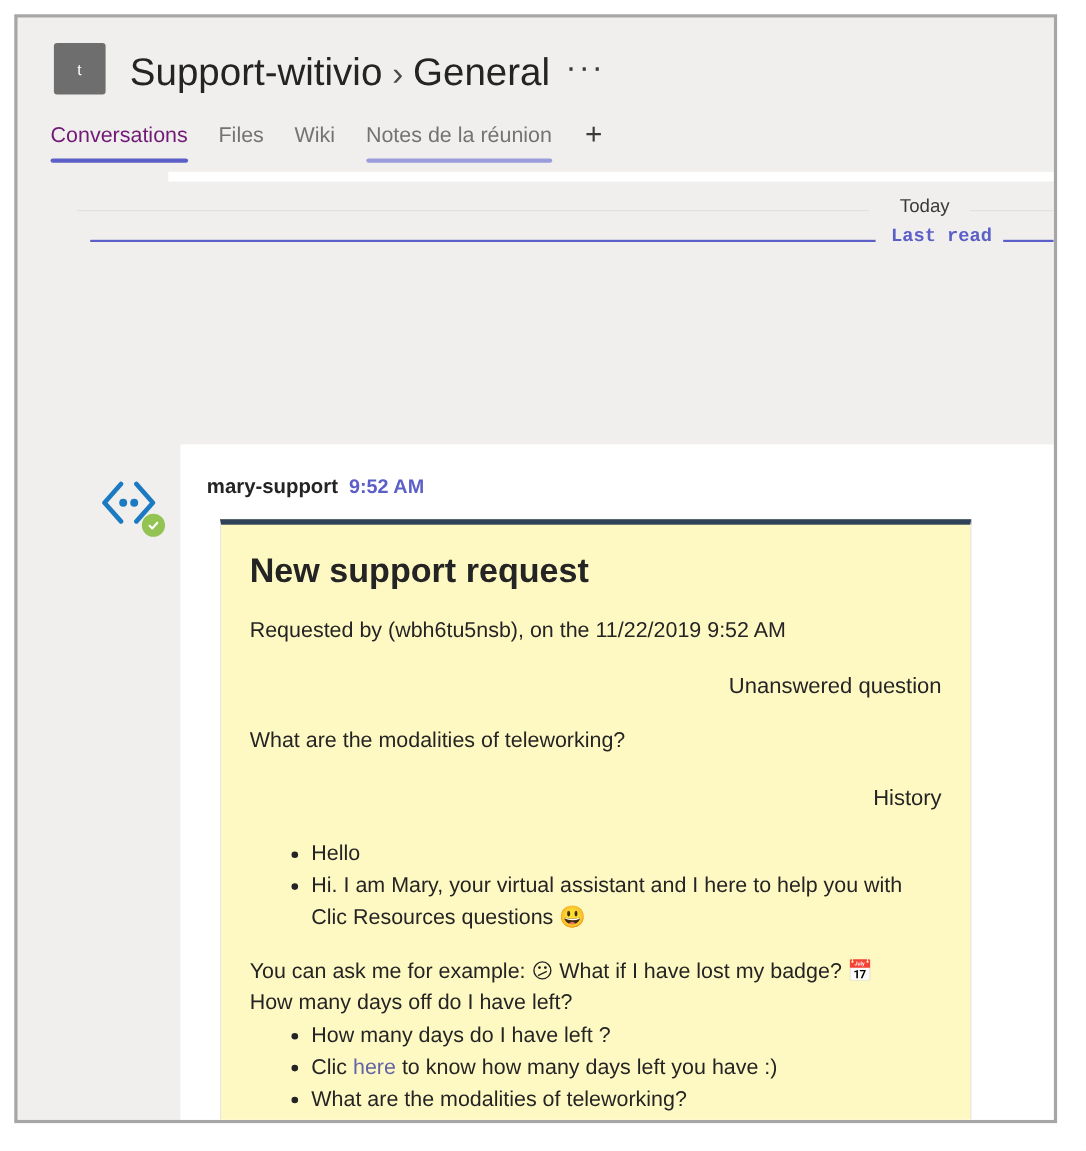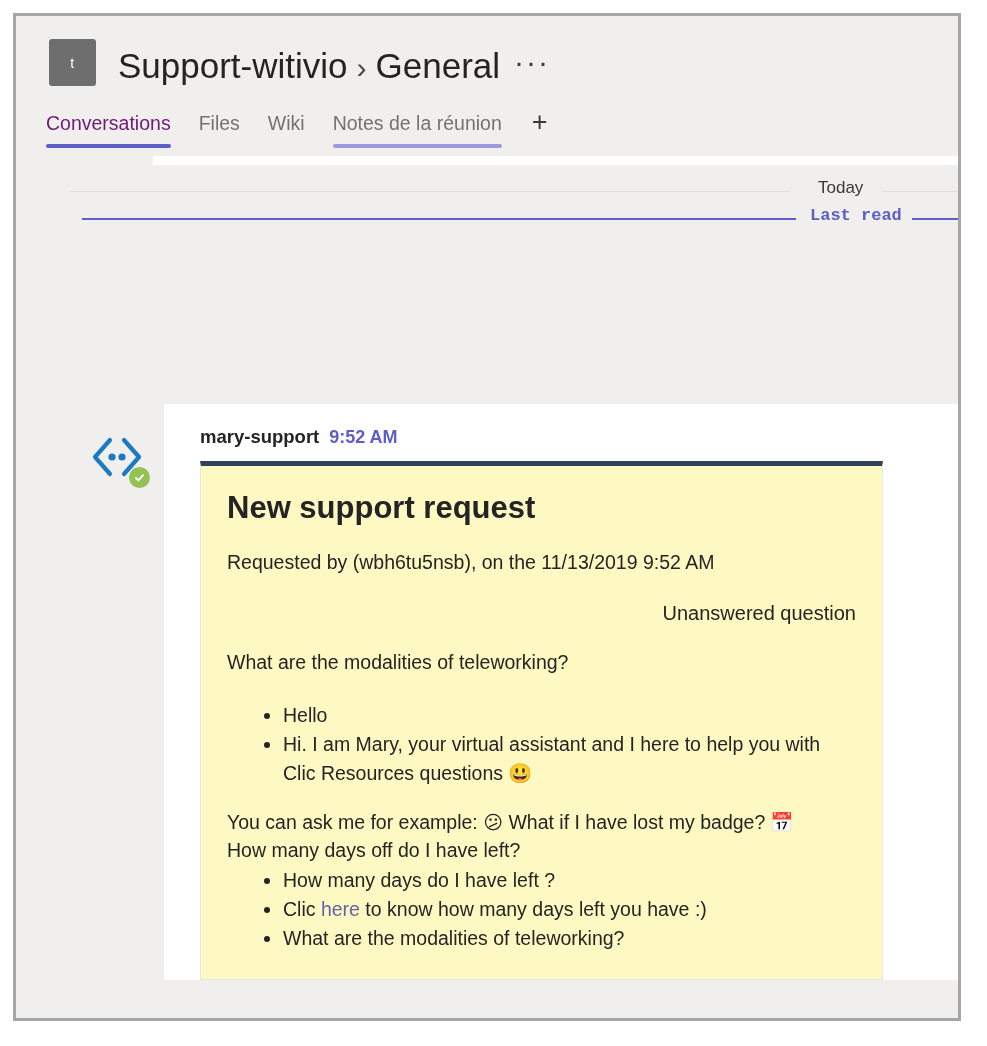--- a/index.html
+++ b/index.html
@@ -206,23 +206,23 @@
   
   #message-block {
     position: absolute;
     left: 148px;
     top: 248px;
     right: 0;
     background: #ffffff;
     padding: 0;
   }
   #message-header {
-    padding: 20px 0 0 36px;
+    padding: 20px 0 0 24px;
     font-size: 19px;
-    line-height: 26px;
+    line-height: 36px;
     white-space: nowrap;
   }
   #sender-name {
     font-weight: 700;
     color: #252424;
     font-size: 18.5px;
   }
   #message-time {
     font-weight: 700;
     color: #5b5fc7;
@@ -359,26 +359,27 @@
     <div id="message-block">
 
       <div id="message-header">
         <span id="sender-name">mary-support</span><span id="message-time">9:52 AM</span>
       </div>
 
       <div id="adaptive-card">
 
         <div id="card-title">New support request</div>
 
-        <div id="card-requested-by">Requested by (wbh6tu5nsb), on the 11/13/2019 9:52 AM</div>
+        <div id="card-requested-by">Requested by (wbh6tu5nsb), on the 11/22/2019 9:52 AM</div>
 
         <div class="card-section-heading">Unanswered question</div>
 
         <div id="unanswered-question-text">What are the modalities of teleworking?</div>
 
+        <div class="card-section-heading">History</div>
 
         <ul class="card-list" id="history-list">
           <li>Hello</li>
           <li>Hi. I am Mary, your virtual assistant and I here to help you with Clic Resources questions 😃</li>
         </ul>
 
         <div id="examples-paragraph">
           <span>You can ask me for example: </span><span class="emoji">😕</span><span> What if I have lost my badge? </span><span class="emoji">📅</span><br><span>How many days off do I have left?</span>
         </div>
 

